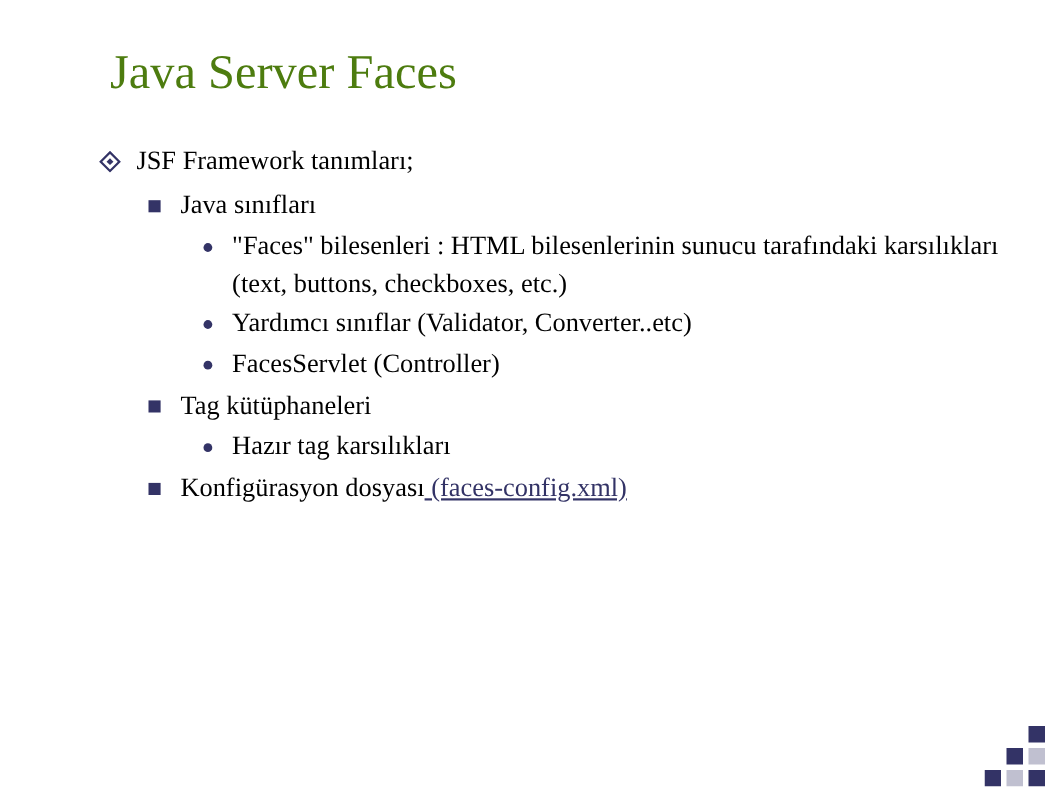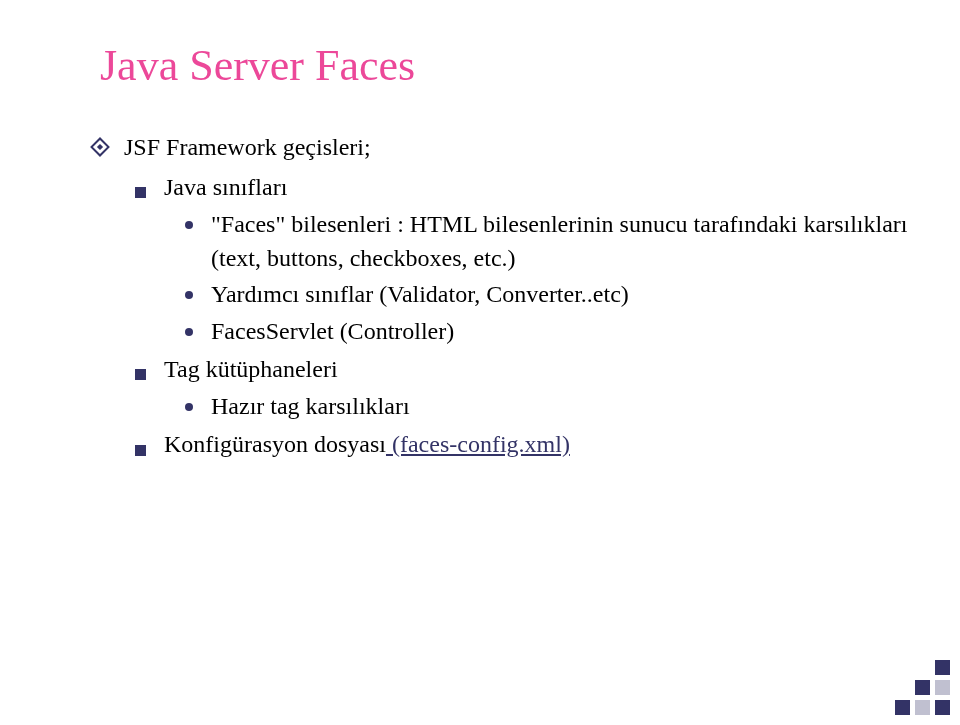--- a/index.html
+++ b/index.html
@@ -6,27 +6,27 @@
   html, body { width: 960px; height: 725px; }
   body {
     background: #ffffff;
     font-family: "Times New Roman", Times, serif;
     color: #000000;
     padding: 30px 50px 40px 50px;
     position: relative;
   }
   .slide-title {
     font-size: 44px;
-    color: #ec4899;
+    color: #4d7c0f;
     font-weight: normal;
     margin: 10px 0 40px 50px;
   }
   .content { font-size: 24px; line-height: 1.4; }
   .l1 { margin: 8px 0 6px 40px; display: flex; align-items: flex-start; }
-  .l2 { margin: 4px 0 4px 85px; display: flex; align-items: center; }
+  .l2 { margin: 4px 0 4px 85px; display: flex; align-items: flex-start; }
   .l3 { margin: 3px 0 3px 135px; display: flex; align-items: flex-start; }
   .bullet-diamond {
     flex: 0 0 auto;
     margin-right: 14px;
     margin-top: 6px;
     width: 20px; height: 20px;
     display: flex; align-items: center; justify-content: center;
   }
   .bullet-diamond svg { width: 20px; height: 20px; display: block; }
   .bullet-square {
@@ -61,21 +61,21 @@
 
   <div class="l1">
     <span class="bullet-diamond">
       <svg viewBox="0 0 20 20">
           <g transform="translate(10 10) rotate(45)">
         <rect x="-6" y="-6" width="12" height="12" fill="none" stroke="#333366" stroke-width="2"></rect>
         <rect x="-2.2" y="-2.2" width="4.4" height="4.4" fill="#333366"></rect>
       </g>
         </svg>
     </span>
-    <span class="txt">JSF Framework geçisleri;</span>
+    <span class="txt">JSF Framework tanımları;</span>
   </div>
 
   <div class="l2">
     <span class="bullet-square"></span>
     <span class="txt">Java sınıfları</span>
   </div>
 
   <div class="l3">
     <span class="bullet-dot"></span>
     <span class="txt">"Faces" bilesenleri : HTML bilesenlerinin sunucu tarafındaki karsılıkları (text, buttons, checkboxes, etc.)</span>

